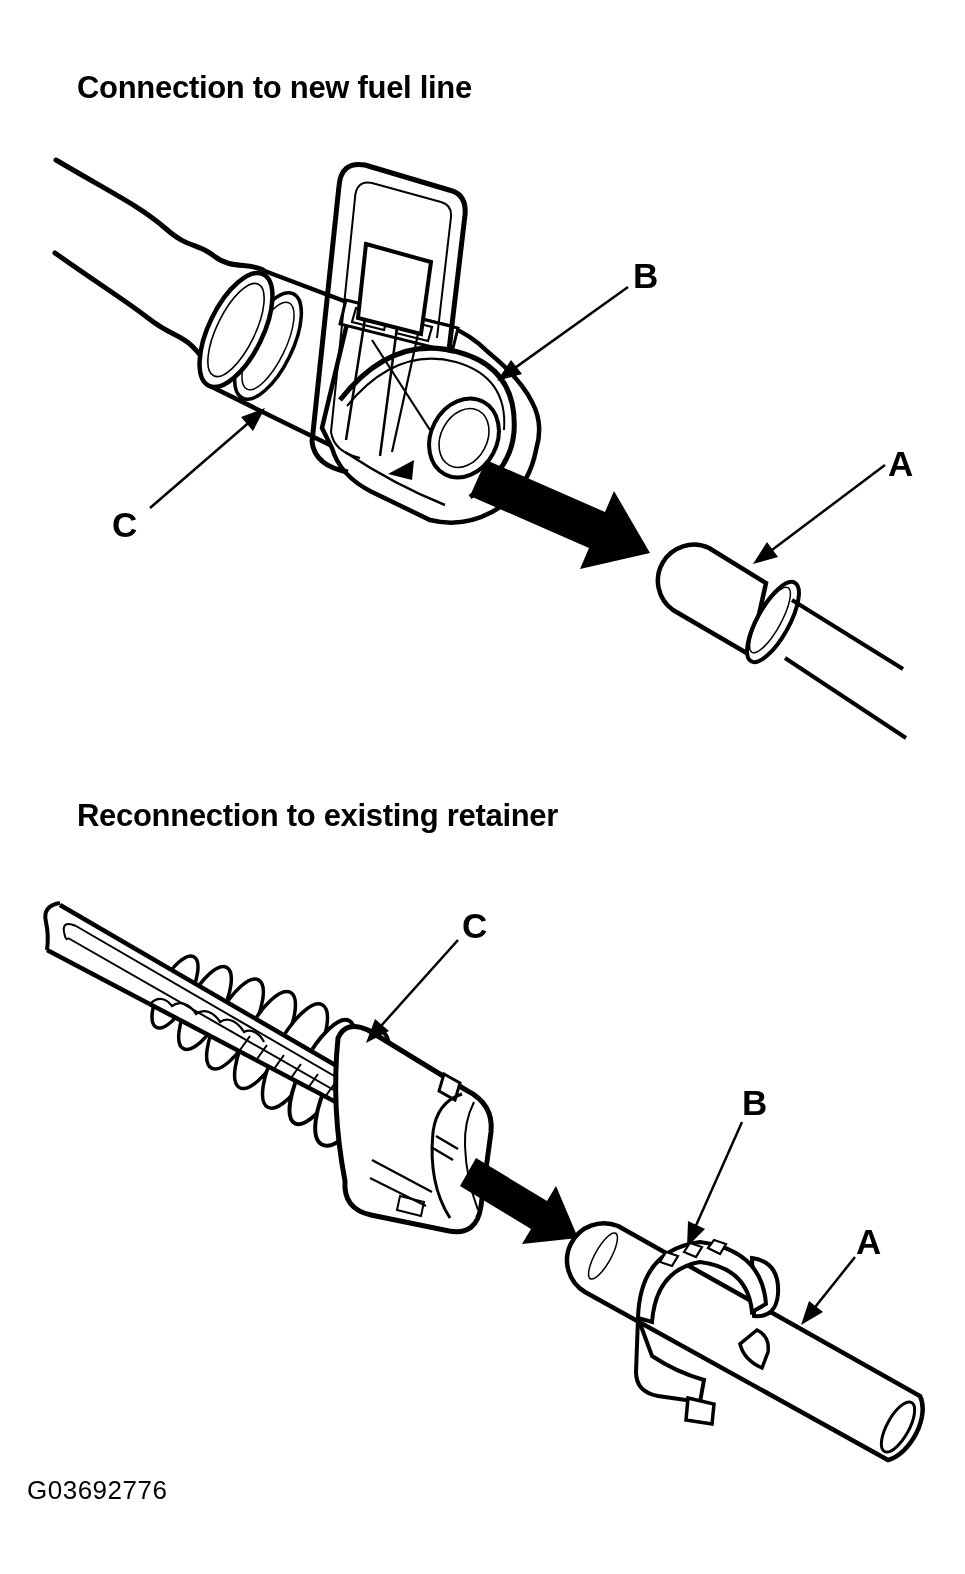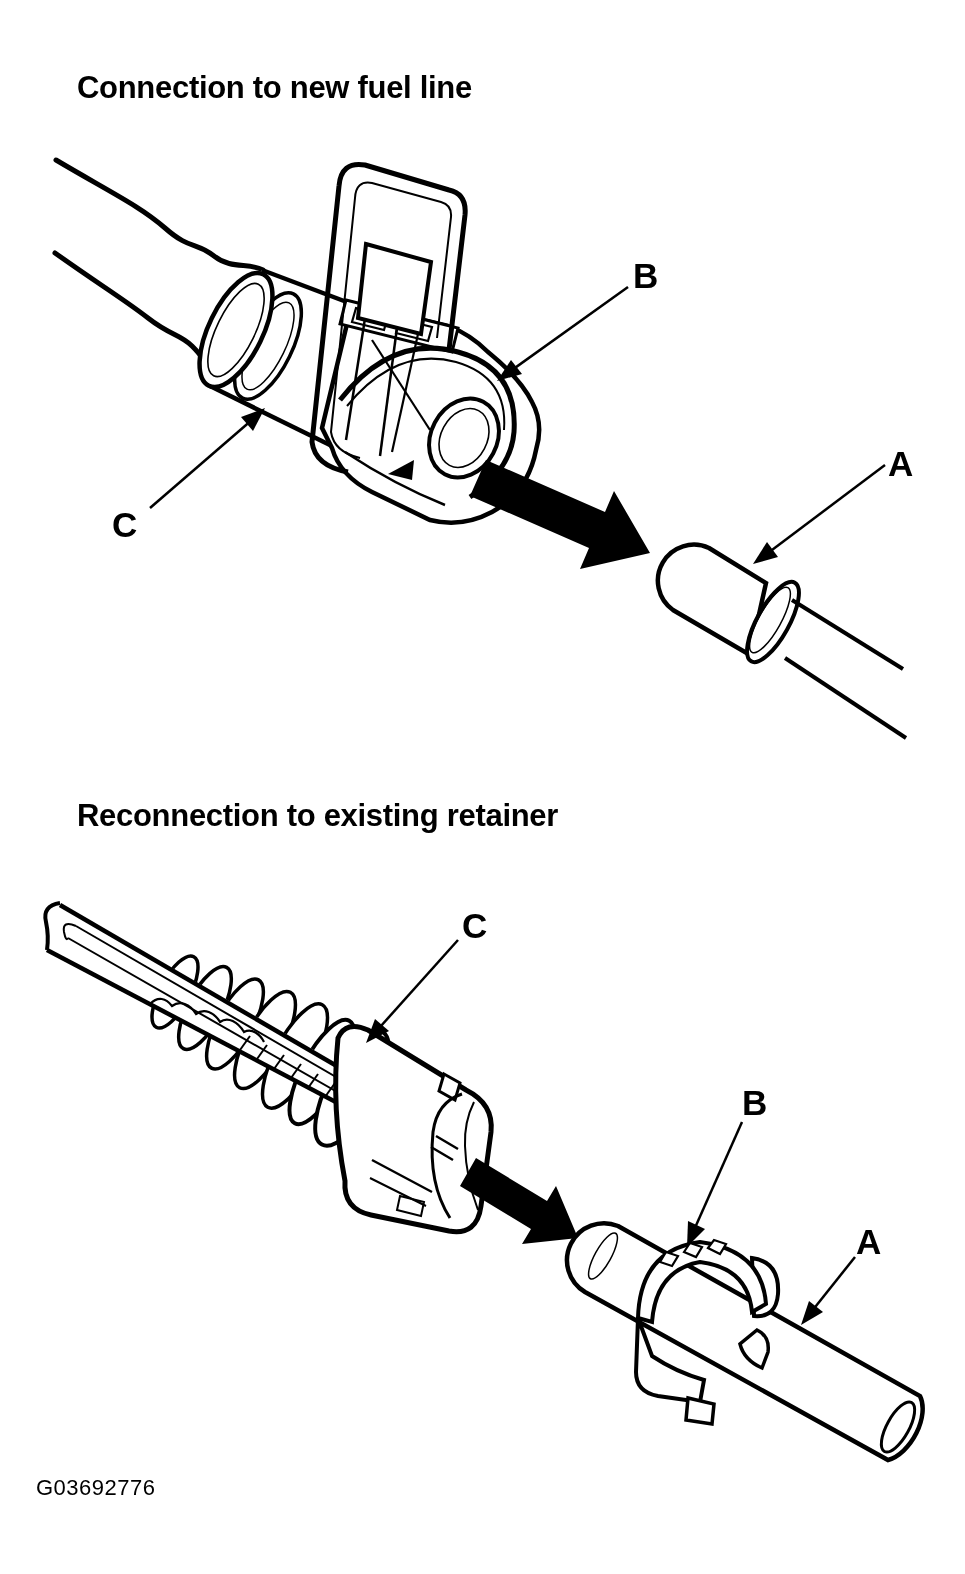--- a/index.html
+++ b/index.html
@@ -7,22 +7,22 @@
     position:relative;width:965px;height:1574px;background:#ffffff;
     font-family:"Liberation Sans",sans-serif;color:#000;overflow:hidden;
   }
   .sec-title{
     position:absolute;left:77px;
     font-size:31px;font-weight:bold;letter-spacing:-0.3px;white-space:nowrap;
   }
   #title1{top:70px;}
   #title2{top:798px;}
   .fig-code{
-    position:absolute;left:36px;top:1475px;
-    font-size:22px;font-weight:normal;letter-spacing:0.5px;
+    position:absolute;left:27px;top:1475px;
+    font-size:26px;font-weight:normal;letter-spacing:0.5px;
   }
   svg{position:absolute;left:0;top:0;}
   .callout{font-family:"Liberation Sans",sans-serif;font-size:35px;font-weight:bold;}
   .ink{stroke:#000;fill:none;}
 </style>
 </head>
 <body>
 
 <div class="page">
 

